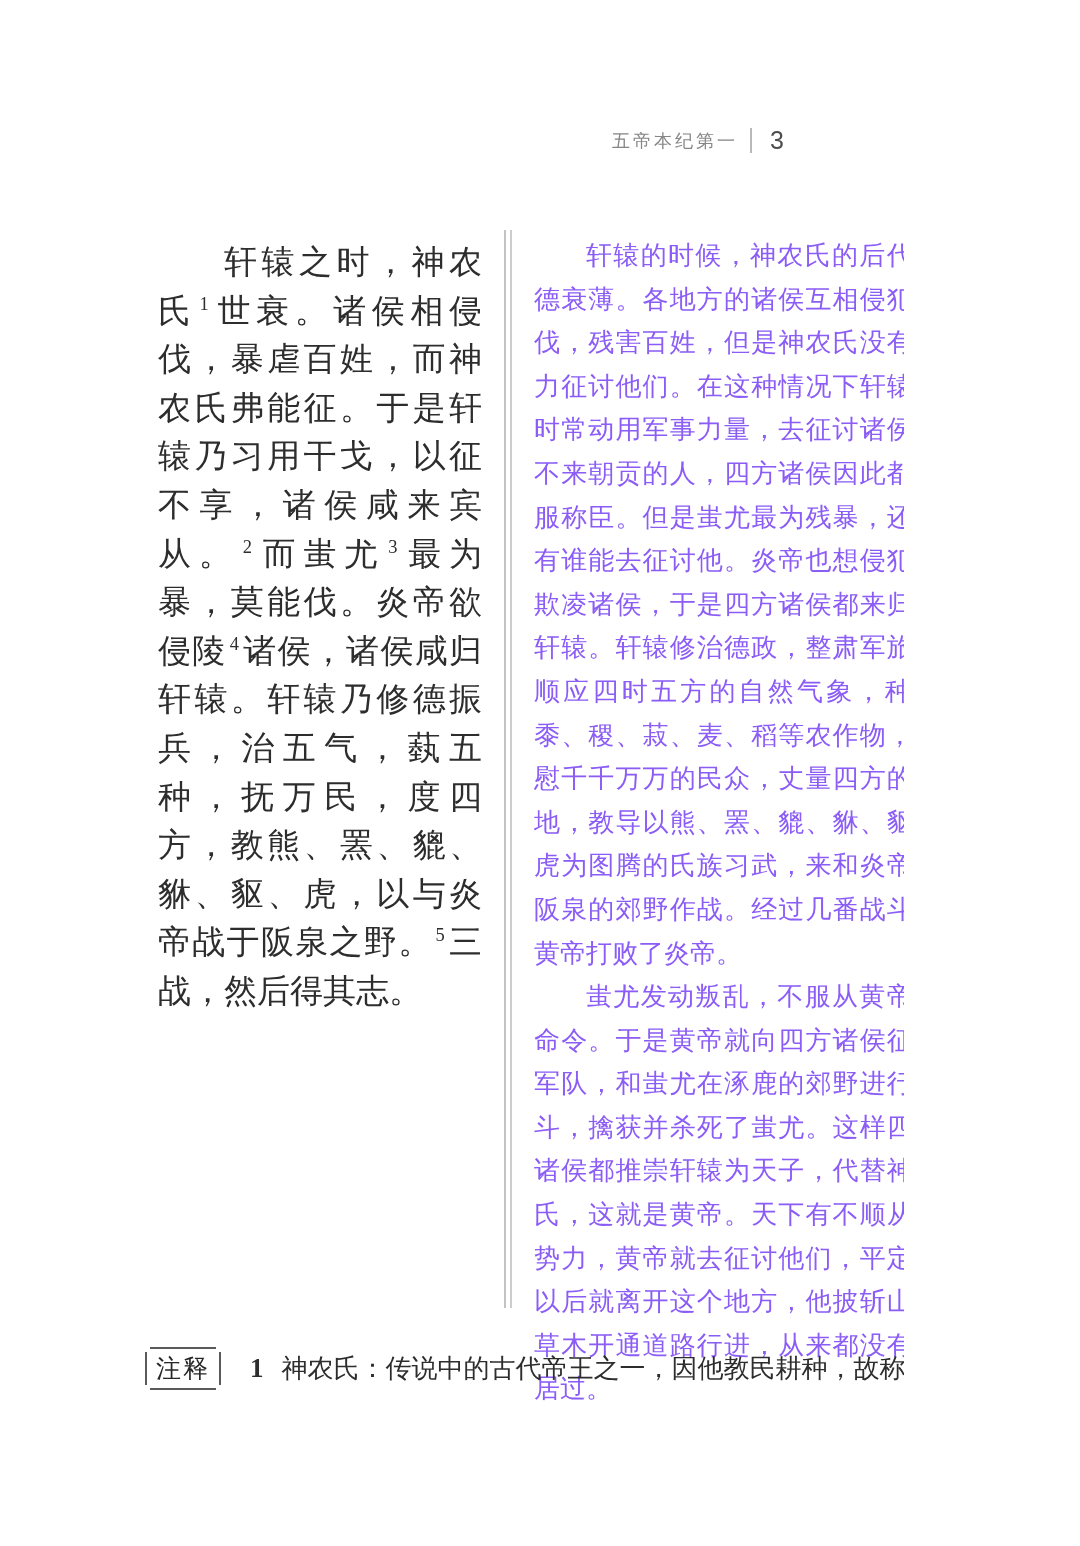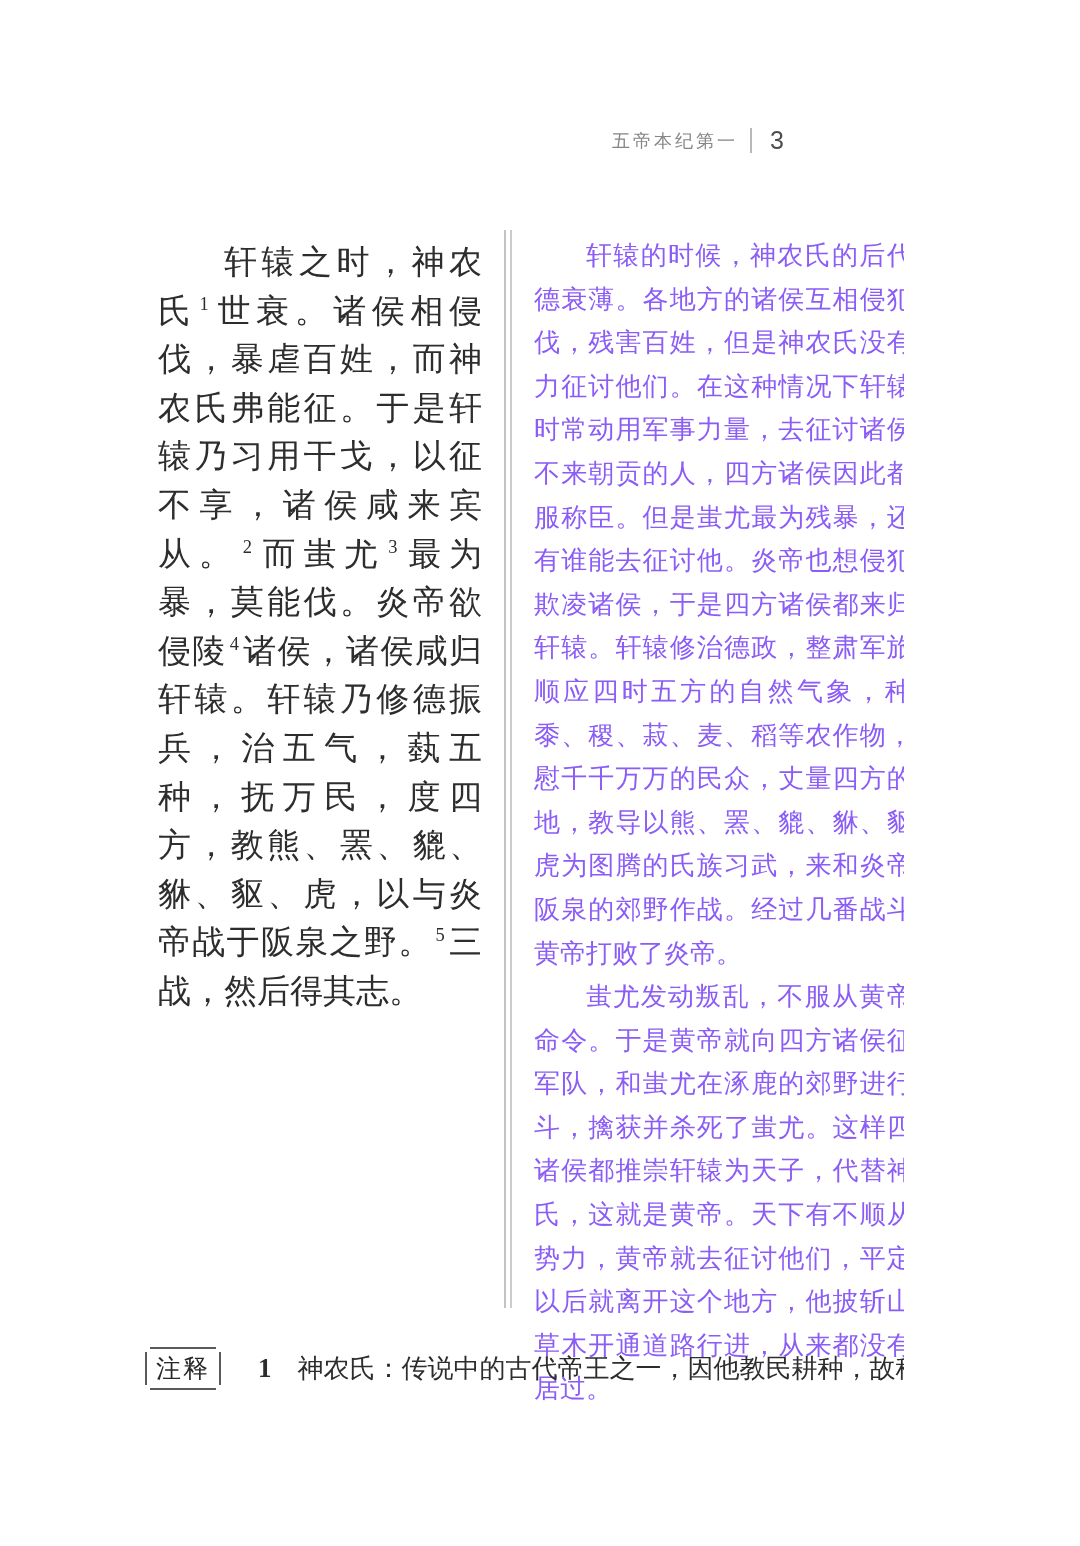--- a/index.html
+++ b/index.html
@@ -85,21 +85,20 @@
 
   
   .footnote {
     position: absolute;
     left: 146px;
     top: 1348px;
     width: 812px;
     display: flex;
     align-items: center;
     color: #2d2d2d;
-    gap: 8px;
   }
   .note-label {
     position: relative;
     font-size: 25px;
     color: #262626;
     letter-spacing: 2px;
     padding: 4px 10px;
     margin-right: 30px;
     white-space: nowrap;
   }

